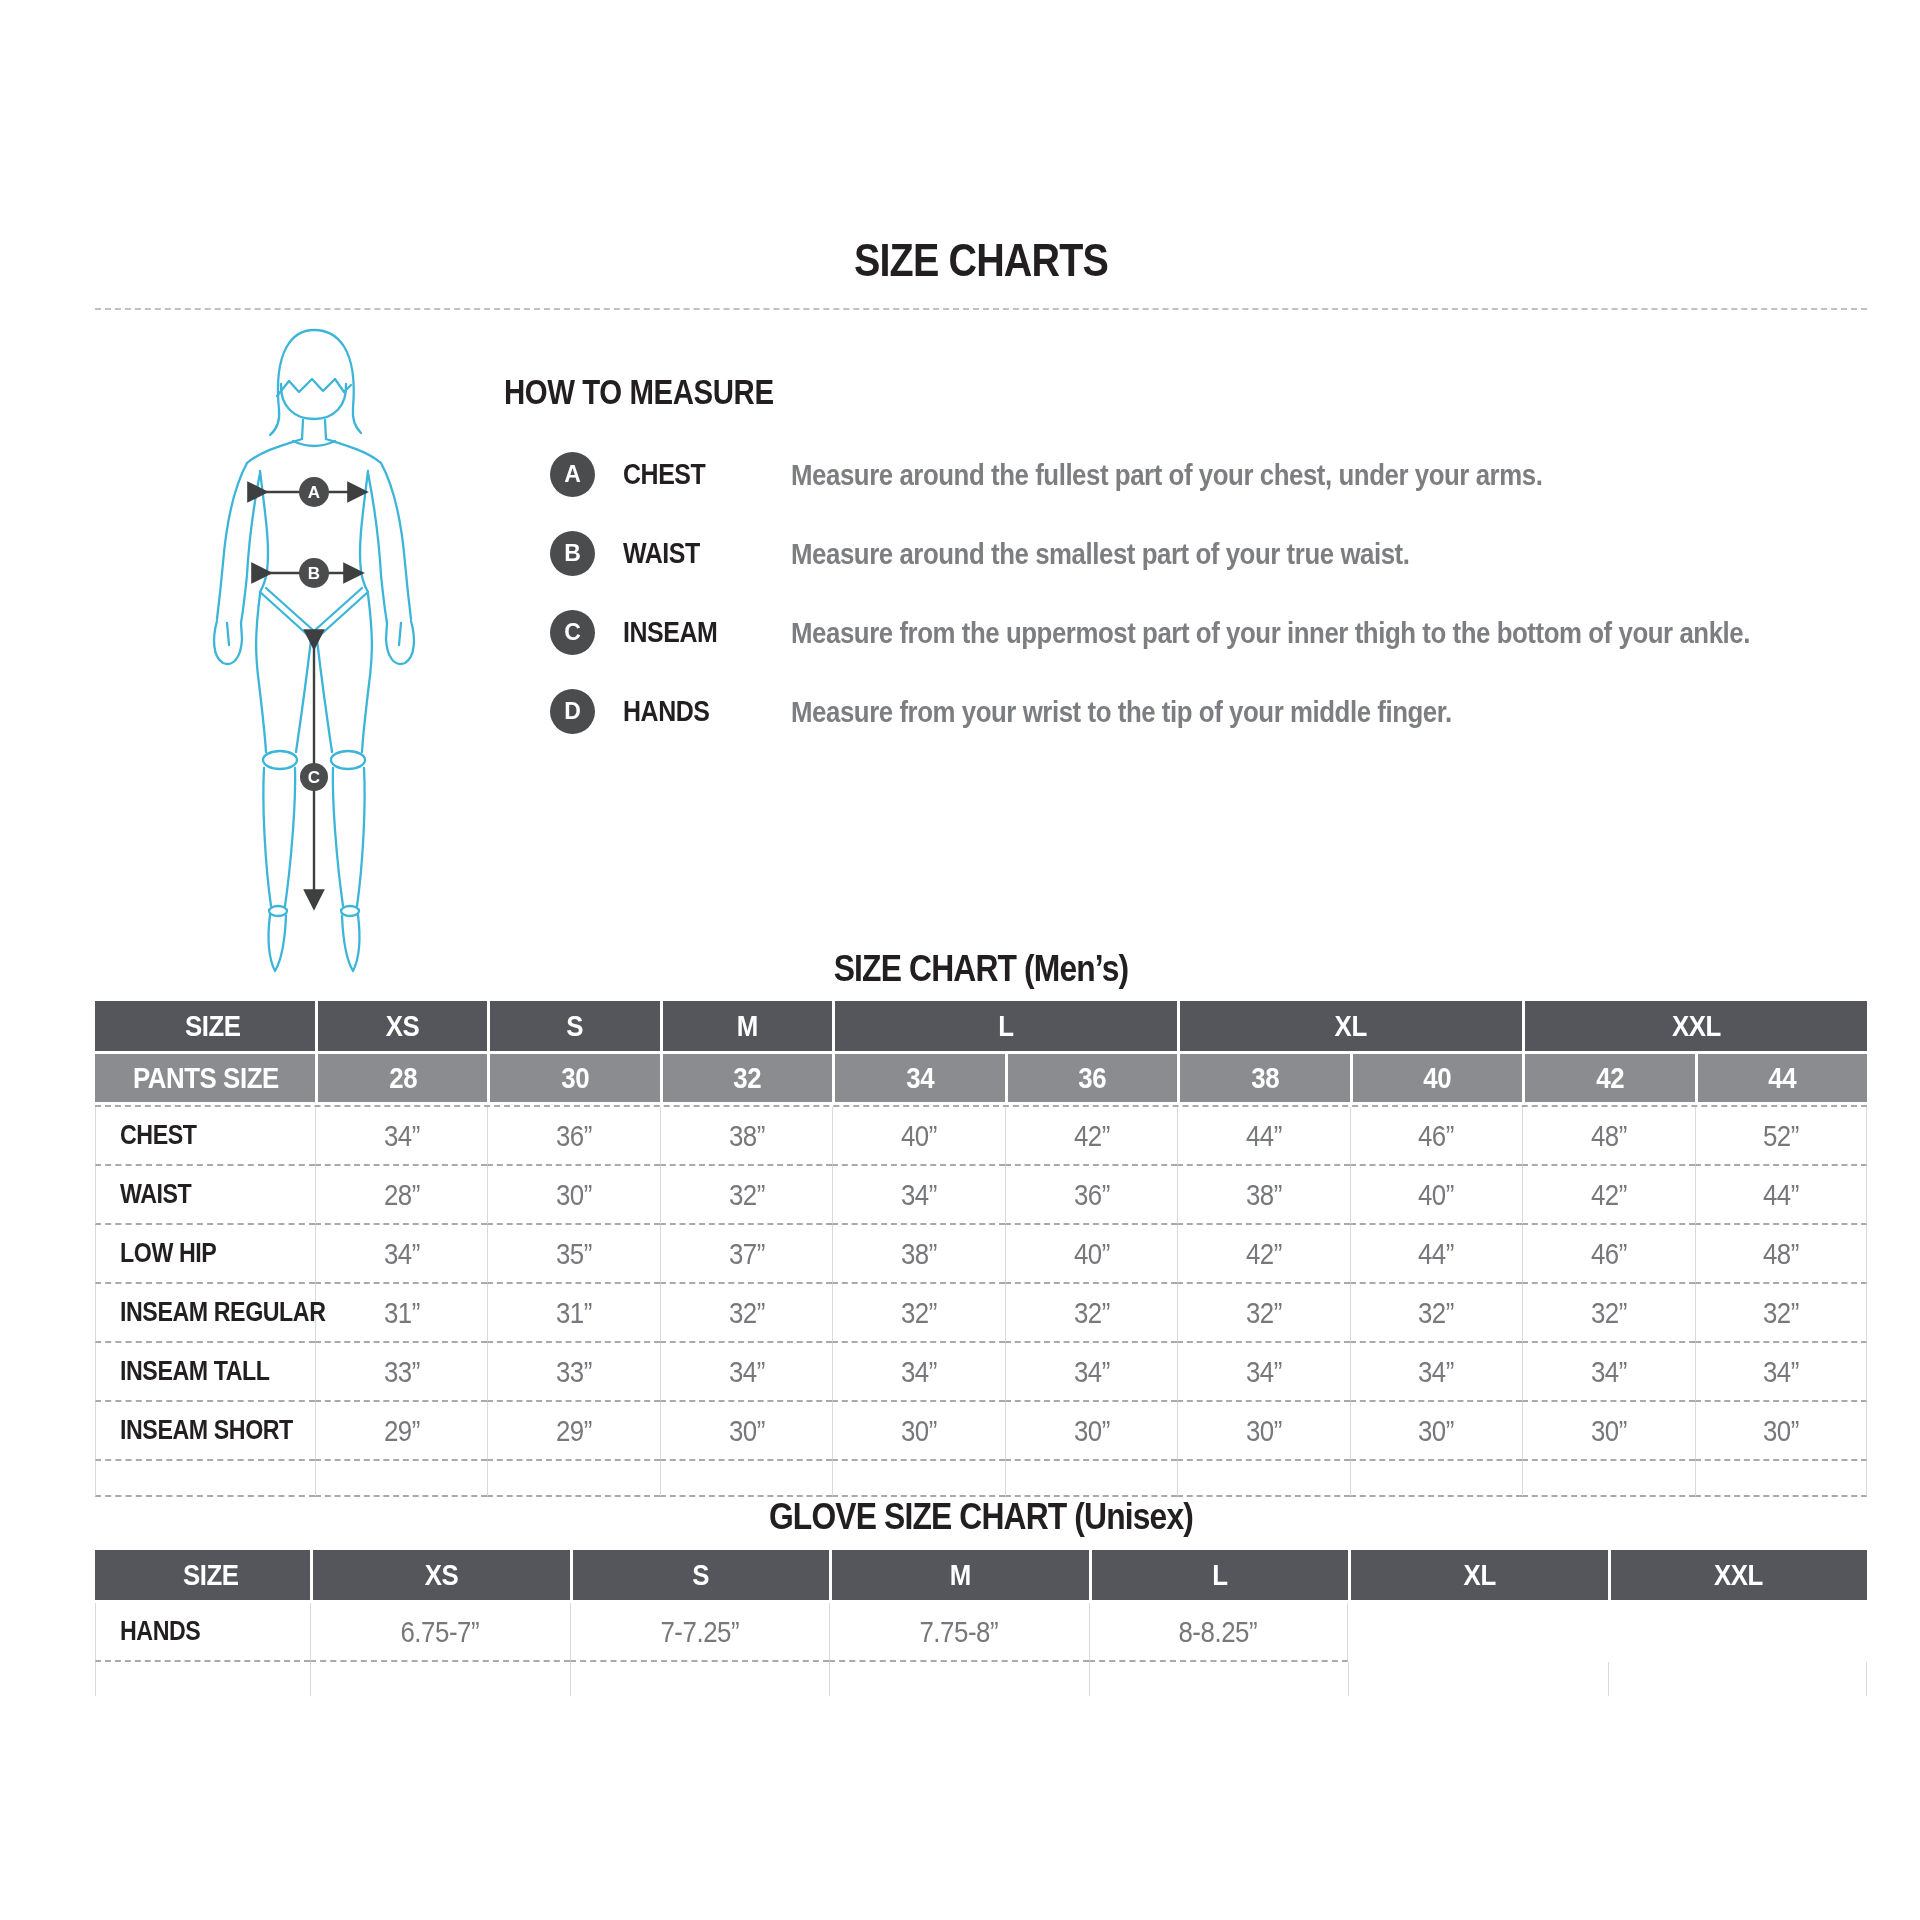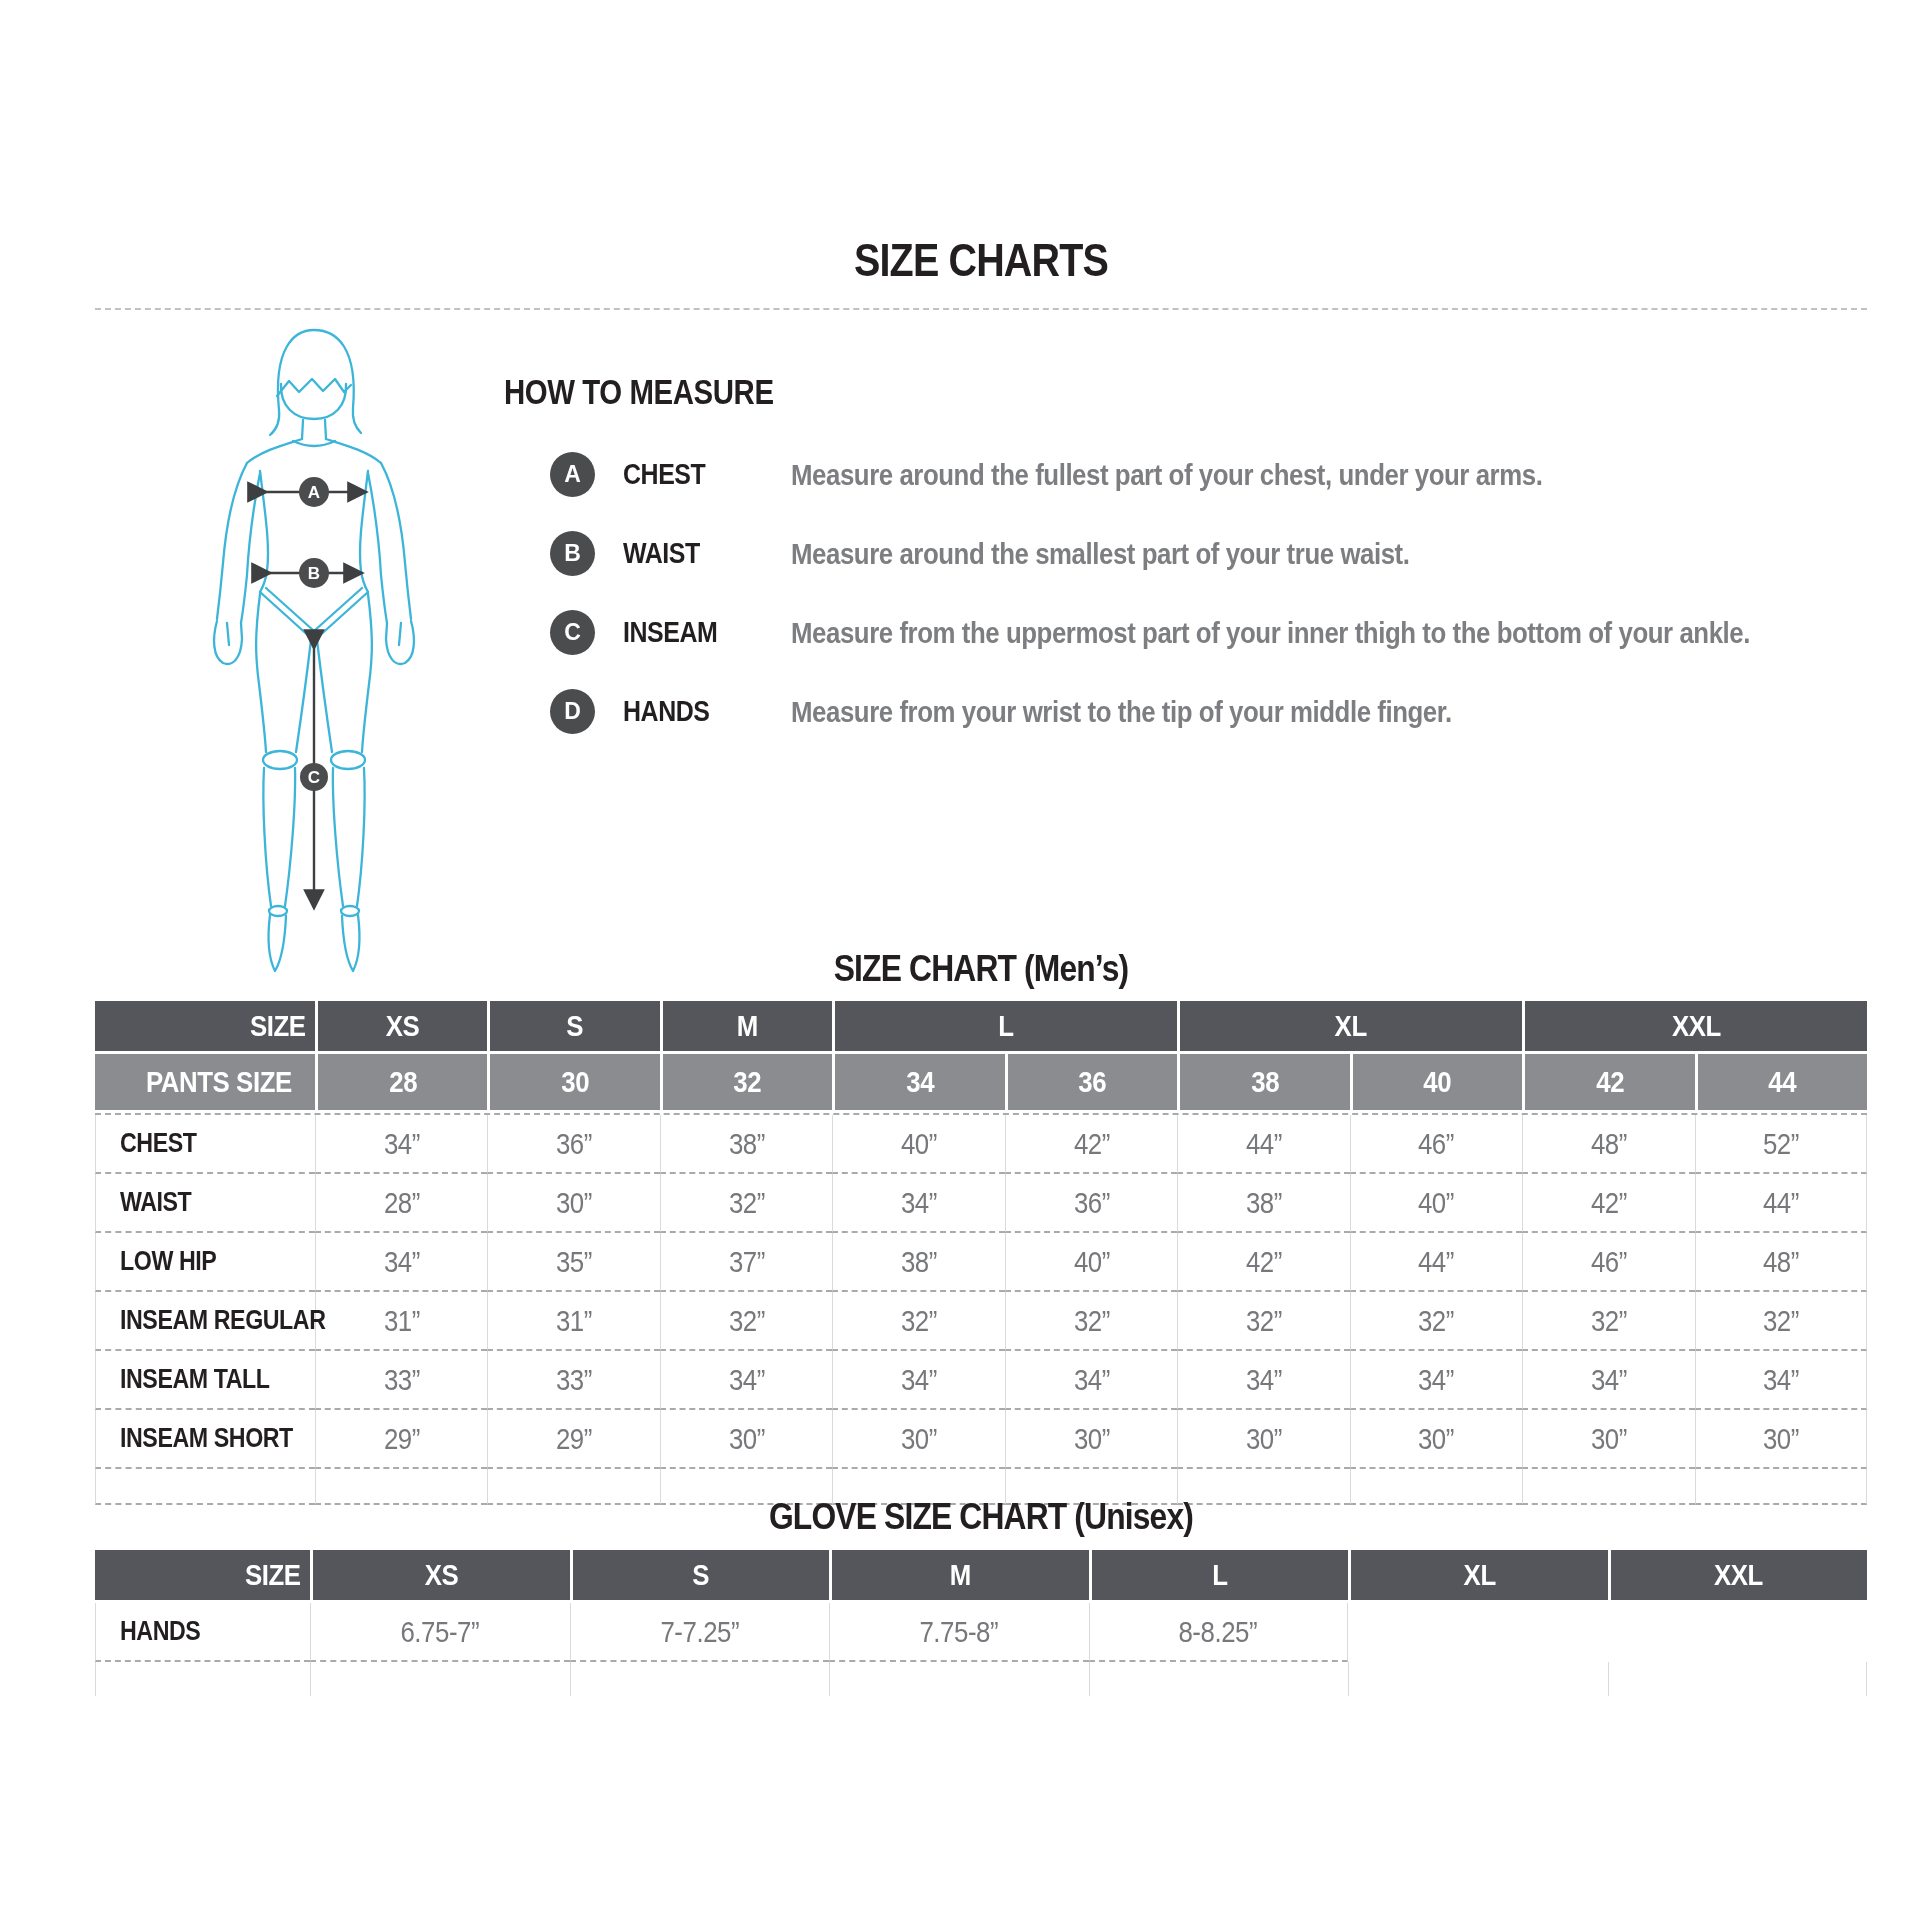--- a/index.html
+++ b/index.html
@@ -41,22 +41,22 @@
   
   .tbl{position:absolute;left:95px;width:1772px;}
   .tbl-mens{top:1001px;}
   .tbl-glove{top:1550px;}
   .row{display:grid;}
   .tbl-mens .row{grid-template-columns:220px repeat(9,1fr);}
   .tbl-glove .row{grid-template-columns:215px repeat(6,1fr);}
   .hrow{column-gap:3px;margin-bottom:3px;}
   .c{display:flex;align-items:center;justify-content:center;}
   .hrow .c{background:#55565c;color:#ffffff;height:50px;font-size:30px;font-weight:700;}
-  .hrow2 .c{background:#8a8c90;height:56px;}
-  .hrow .c.lab{justify-content:flex-end;padding-left:25px;}
+  .hrow2 .c{background:#8a8c90;height:48px;}
+  .hrow .c.lab{justify-content:center;padding-left:25px;}
   .cx{display:inline-block;transform:scaleX(.86);transform-origin:50% 50%;letter-spacing:-0.5px;white-space:nowrap;}
   .c.lab .cx{transform-origin:0 50%;}
   .tbody{margin-top:2px;}
   .tbody.topdash{border-top:2px dashed #a8aaad;}
   .tbody .c{height:57px;border-bottom:2px dashed #a8aaad;border-left:1px solid #d9dadb;
             font-size:30px;color:#77787b;}
   .tbody .row .c:last-child{border-right:1px solid #d9dadb;}
   .tbody .c.lab{justify-content:flex-start;padding-left:24px;color:#231f20;font-weight:700;font-size:27px;}
   .row.stub .c{height:34px;}
   .row.stub.nodash .c{border-bottom:none;}

